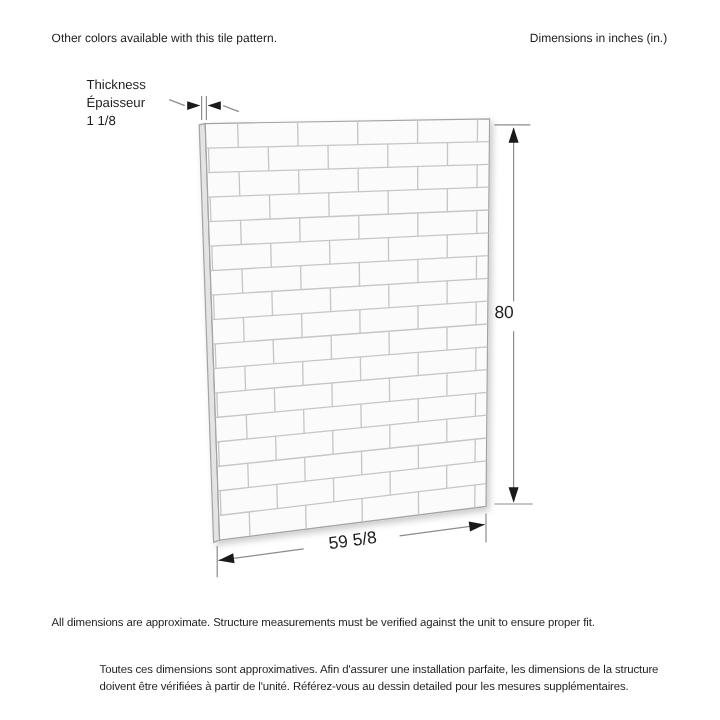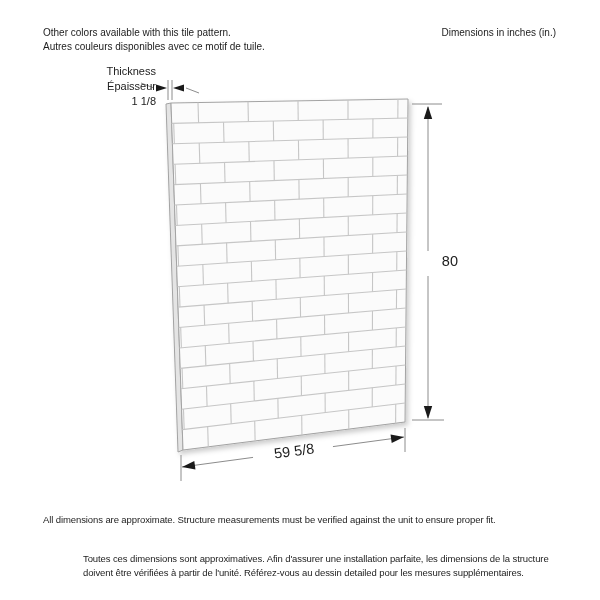--- a/index.html
+++ b/index.html
@@ -3,22 +3,22 @@
 <meta charset="utf-8">
 <style>
   html,body{margin:0;padding:0;}
   body{width:600px;height:600px;background:#ffffff;overflow:hidden;position:relative;
        font-family:"Liberation Sans",sans-serif;color:#1c1c1c;}
   #canvas{position:absolute;inset:0;width:600px;height:520px;}
   #diagram-svg{position:absolute;left:0;top:0;}
   .lbl{position:absolute;color:#1c1c1c;}
   #note-top-left{left:43px;top:26px;font-size:10px;line-height:14px;}
   #note-top-right{right:44px;top:26px;text-align:right;font-size:10px;line-height:14px;margin-left:48px;}
-  #thickness-label{left:72px;top:64px;width:84px;text-align:right;font-size:11px;line-height:15px;}
-  #dim-height{left:424px;top:253px;width:34px;text-align:right;font-size:14.5px;}
+  #thickness-label{left:72px;top:64px;width:84px;text-align:left;font-size:11px;line-height:15px;}
+  #dim-height{left:412px;top:253px;width:34px;text-align:left;font-size:14.5px;}
   #dim-width{left:256px;top:443px;width:76px;text-align:center;font-size:14.5px;transform:rotate(-7.6deg);}
   #foot-en{left:43px;top:513px;font-size:9.5px;line-height:13.5px;letter-spacing:-0.1px;}
   #foot-fr{left:43px;top:552px;font-size:9.5px;line-height:13.5px;letter-spacing:-0.1px;margin-left:40px;}
 </style>
 </head>
 <body>
 
 <div id="canvas">
 
   <svg id="diagram-svg" width="600" height="600" viewBox="0 0 600 600">
@@ -153,21 +153,20 @@
         <polygon points="428,419 432.2,406 423.8,406"></polygon>
         <polygon points="182,467 195.44535675854007,469.4212355597052 194.32044643212834,461.0968991442585"></polygon>
         <polygon points="404,437 390.5546432414599,434.5787644402948 391.67955356787166,442.9031008557415"></polygon>
         <polygon points="167,88 156,84.4 156,91.6"></polygon>
         <polygon points="173,88 184,91.6 184,84.4"></polygon>
       </g>
     </svg>
 
   <div class="lbl" id="note-top-left">
     <div>Other colors available with this tile pattern.</div>
-    <div>Autres couleurs disponibles avec ce motif de tuile.</div>
   </div>
 
   <div class="lbl" id="note-top-right">
     <div>Dimensions in inches (in.)</div>
   </div>
 
   <div class="lbl" id="thickness-label">
     <div>Thickness</div>
     <div>Épaisseur</div>
     <div>1 1/8</div>

